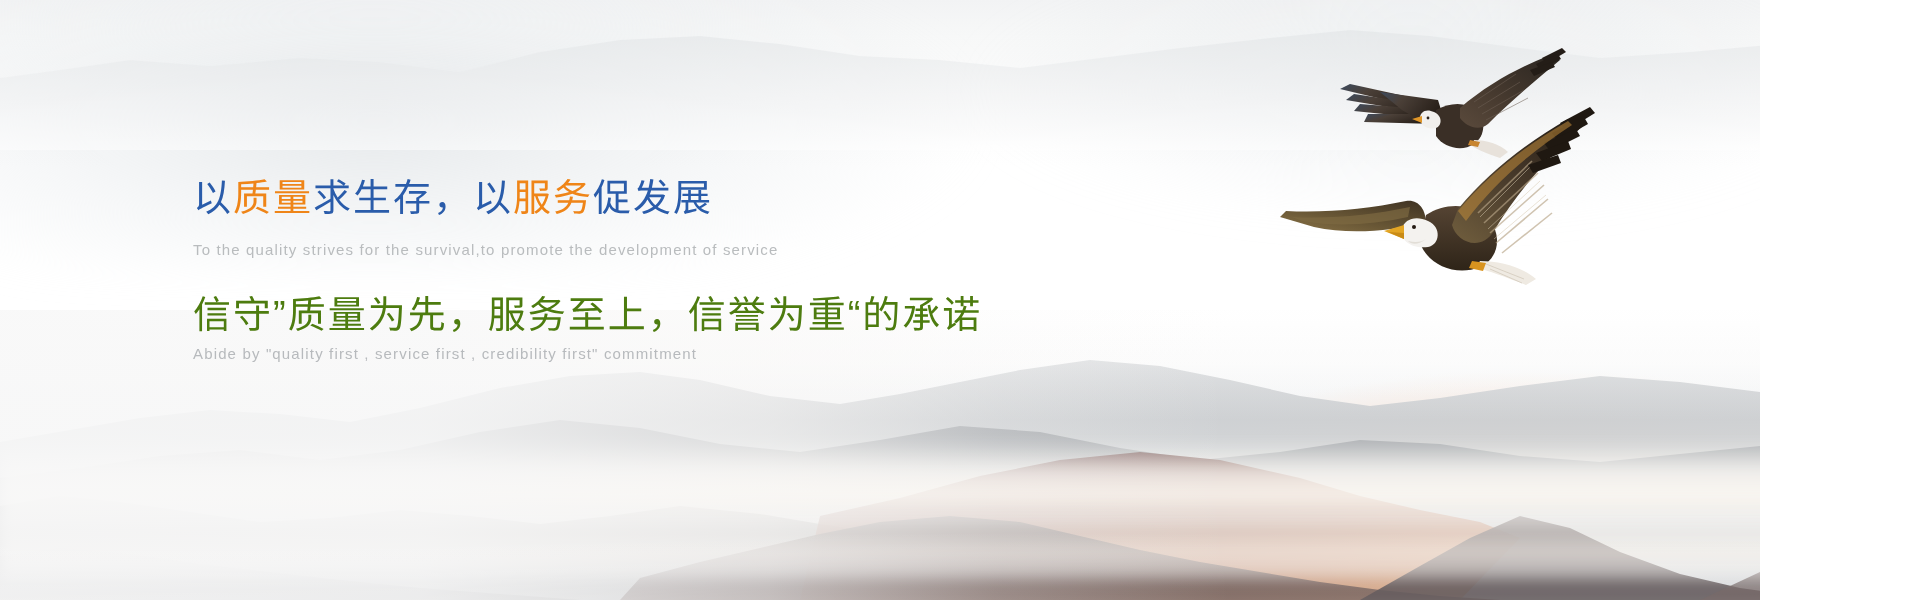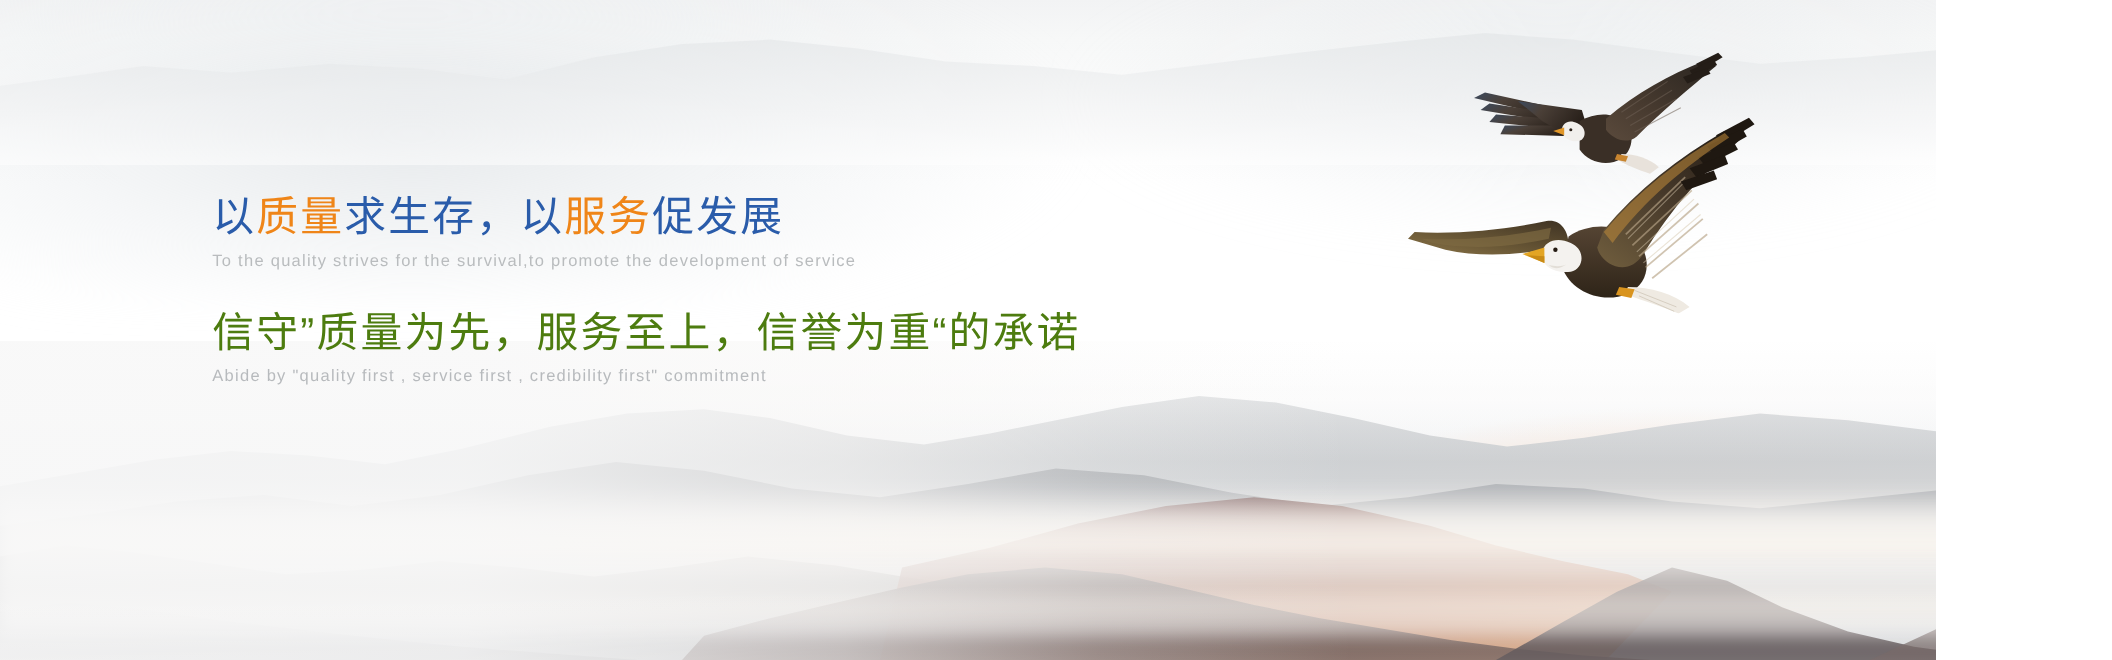--- a/index.html
+++ b/index.html
@@ -137,21 +137,21 @@
   .headline{
     font-size:38px;
     line-height:1.25;
     letter-spacing:2px;
     font-weight:400;
     color:#2a5caa;
     white-space:nowrap;
   }
   .headline .hl{ color:#ef8518; }
   .sub{
-    margin-top:6px;
+    margin-top:18px;
     font-size:15px;
     letter-spacing:1.15px;
     color:#b9bcbe;
     font-weight:400;
     white-space:nowrap;
   }
   .line2{
     margin-top:34px;
     font-size:38px;
     line-height:1.25;

